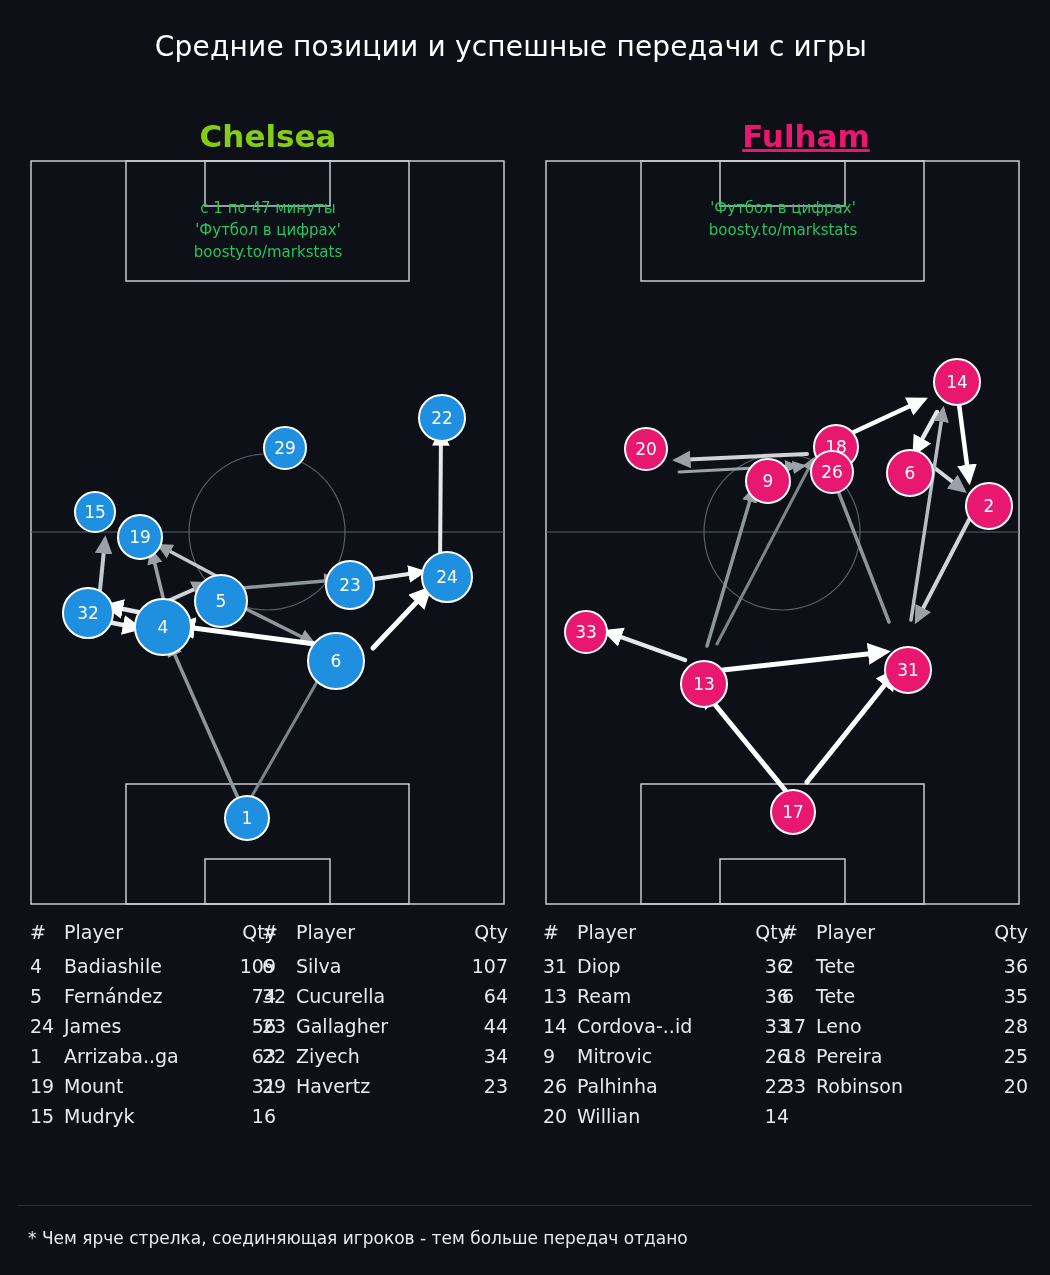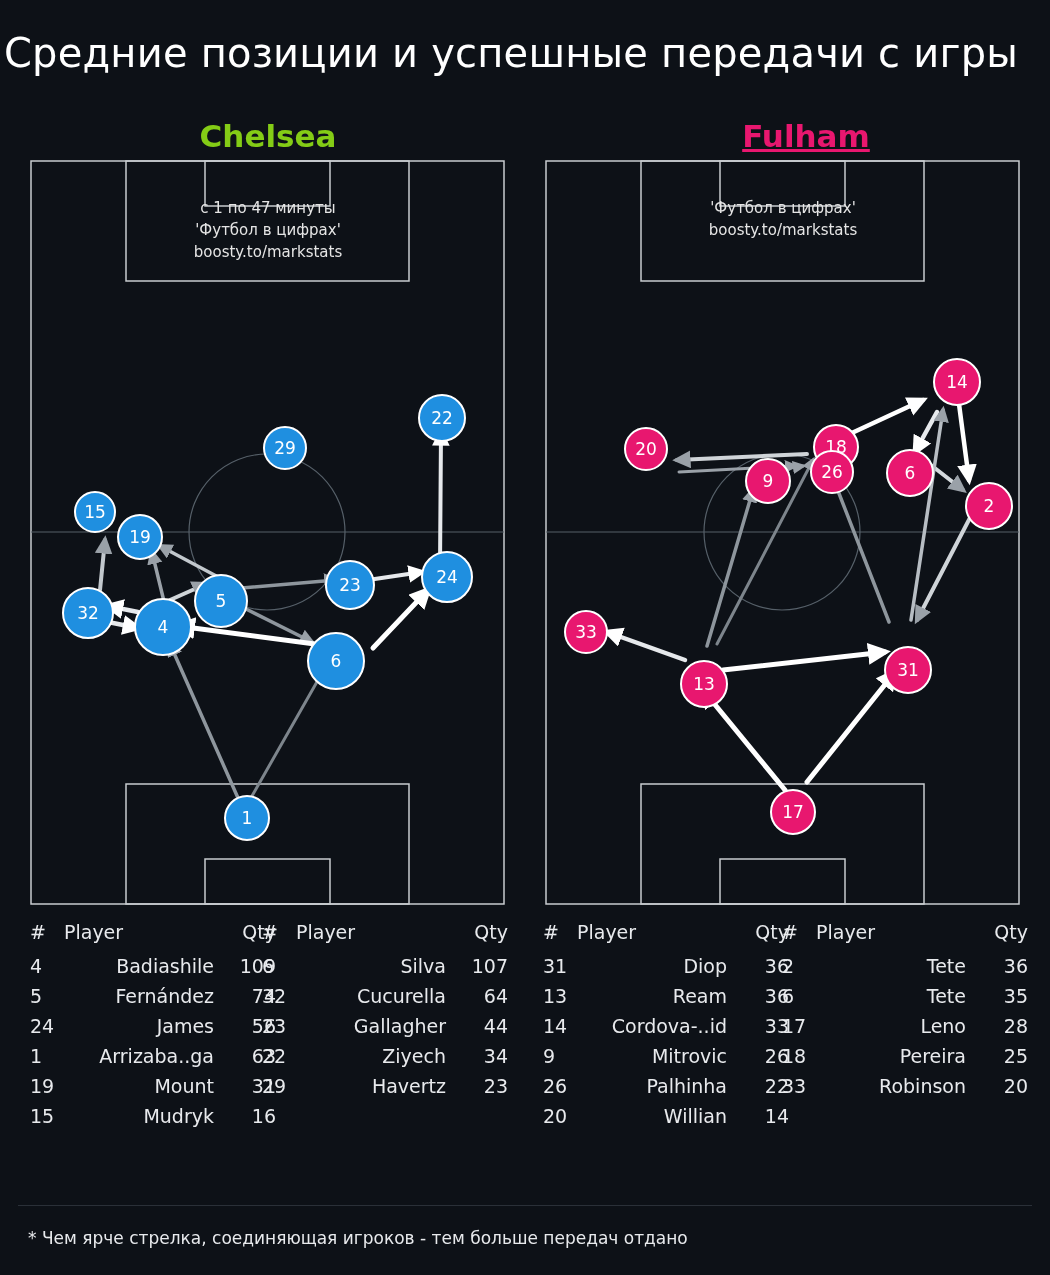--- a/index.html
+++ b/index.html
@@ -6,36 +6,36 @@
   body{
     width:1050px;height:1275px;
     background:#0d1117;
     font-family:"DejaVu Sans", sans-serif;
     color:#e8eaed;
     overflow:hidden;
     position:relative;
   }
   .title{
     position:absolute;left:0;top:30px;width:1022px;
-    text-align:center;font-size:40px;color:#ffffff;font-weight:400;
+    text-align:center;font-size:28px;color:#ffffff;font-weight:400;
     letter-spacing:0.2px;
   }
   .team-name{
     position:absolute;top:118px;width:520px;text-align:center;
     font-size:31px;font-weight:700;
   }
   .team-home{left:8px;color:#84cc16;}
   .team-away{left:546px;color:#e8176f;text-decoration:underline;}
 
   .pitch{position:absolute;top:160px;width:475px;height:745px;}
   .pitch-home{left:30px;}
   .pitch-away{left:545px;}
 
   .note{
-    position:absolute;text-align:center;font-size:15px;color:#e5e5e5;
+    position:absolute;text-align:center;font-size:15px;color:#22c55e;
     line-height:1.45;width:260px;
   }
   .note-home{left:138px;top:198px;}
   .note-away{left:653px;top:198px;}
 
   .node{
     position:absolute;border-radius:50%;
     display:flex;align-items:center;justify-content:center;
     font-size:17px;color:#ffffff;font-weight:400;
     border:2px solid #ffffff;
@@ -44,21 +44,21 @@
   }
   .node.home{background:#1f8fe0;}
   .node.away{background:#e8176f;}
 
   .tables{position:absolute;left:0;top:918px;width:1050px;height:265px;}
   .tbl{position:absolute;font-size:19px;}
   .tbl table{border-collapse:collapse;}
   .tbl th{font-weight:400;color:#e8eaed;padding:3px 0 8px 0;text-align:left;}
   .tbl td{padding:4px 0;color:#e8eaed;white-space:nowrap;}
   .c-num{width:34px;text-align:left;}
-  .c-name{width:150px;text-align:right;padding-right:10px !important;}
+  .c-name{width:150px;text-align:left;padding-right:10px !important;}
   .c-qty{width:52px;text-align:right;}
   th.c-qty{text-align:right;}
 
   .t1{left:30px;top:0;}
   .t2{left:262px;top:0;}
   .t3{left:543px;top:0;}
   .t4{left:782px;top:0;}
 
   .footnote{
     position:absolute;left:28px;top:1228px;font-size:17px;color:#e8eaed;text-align:right;

